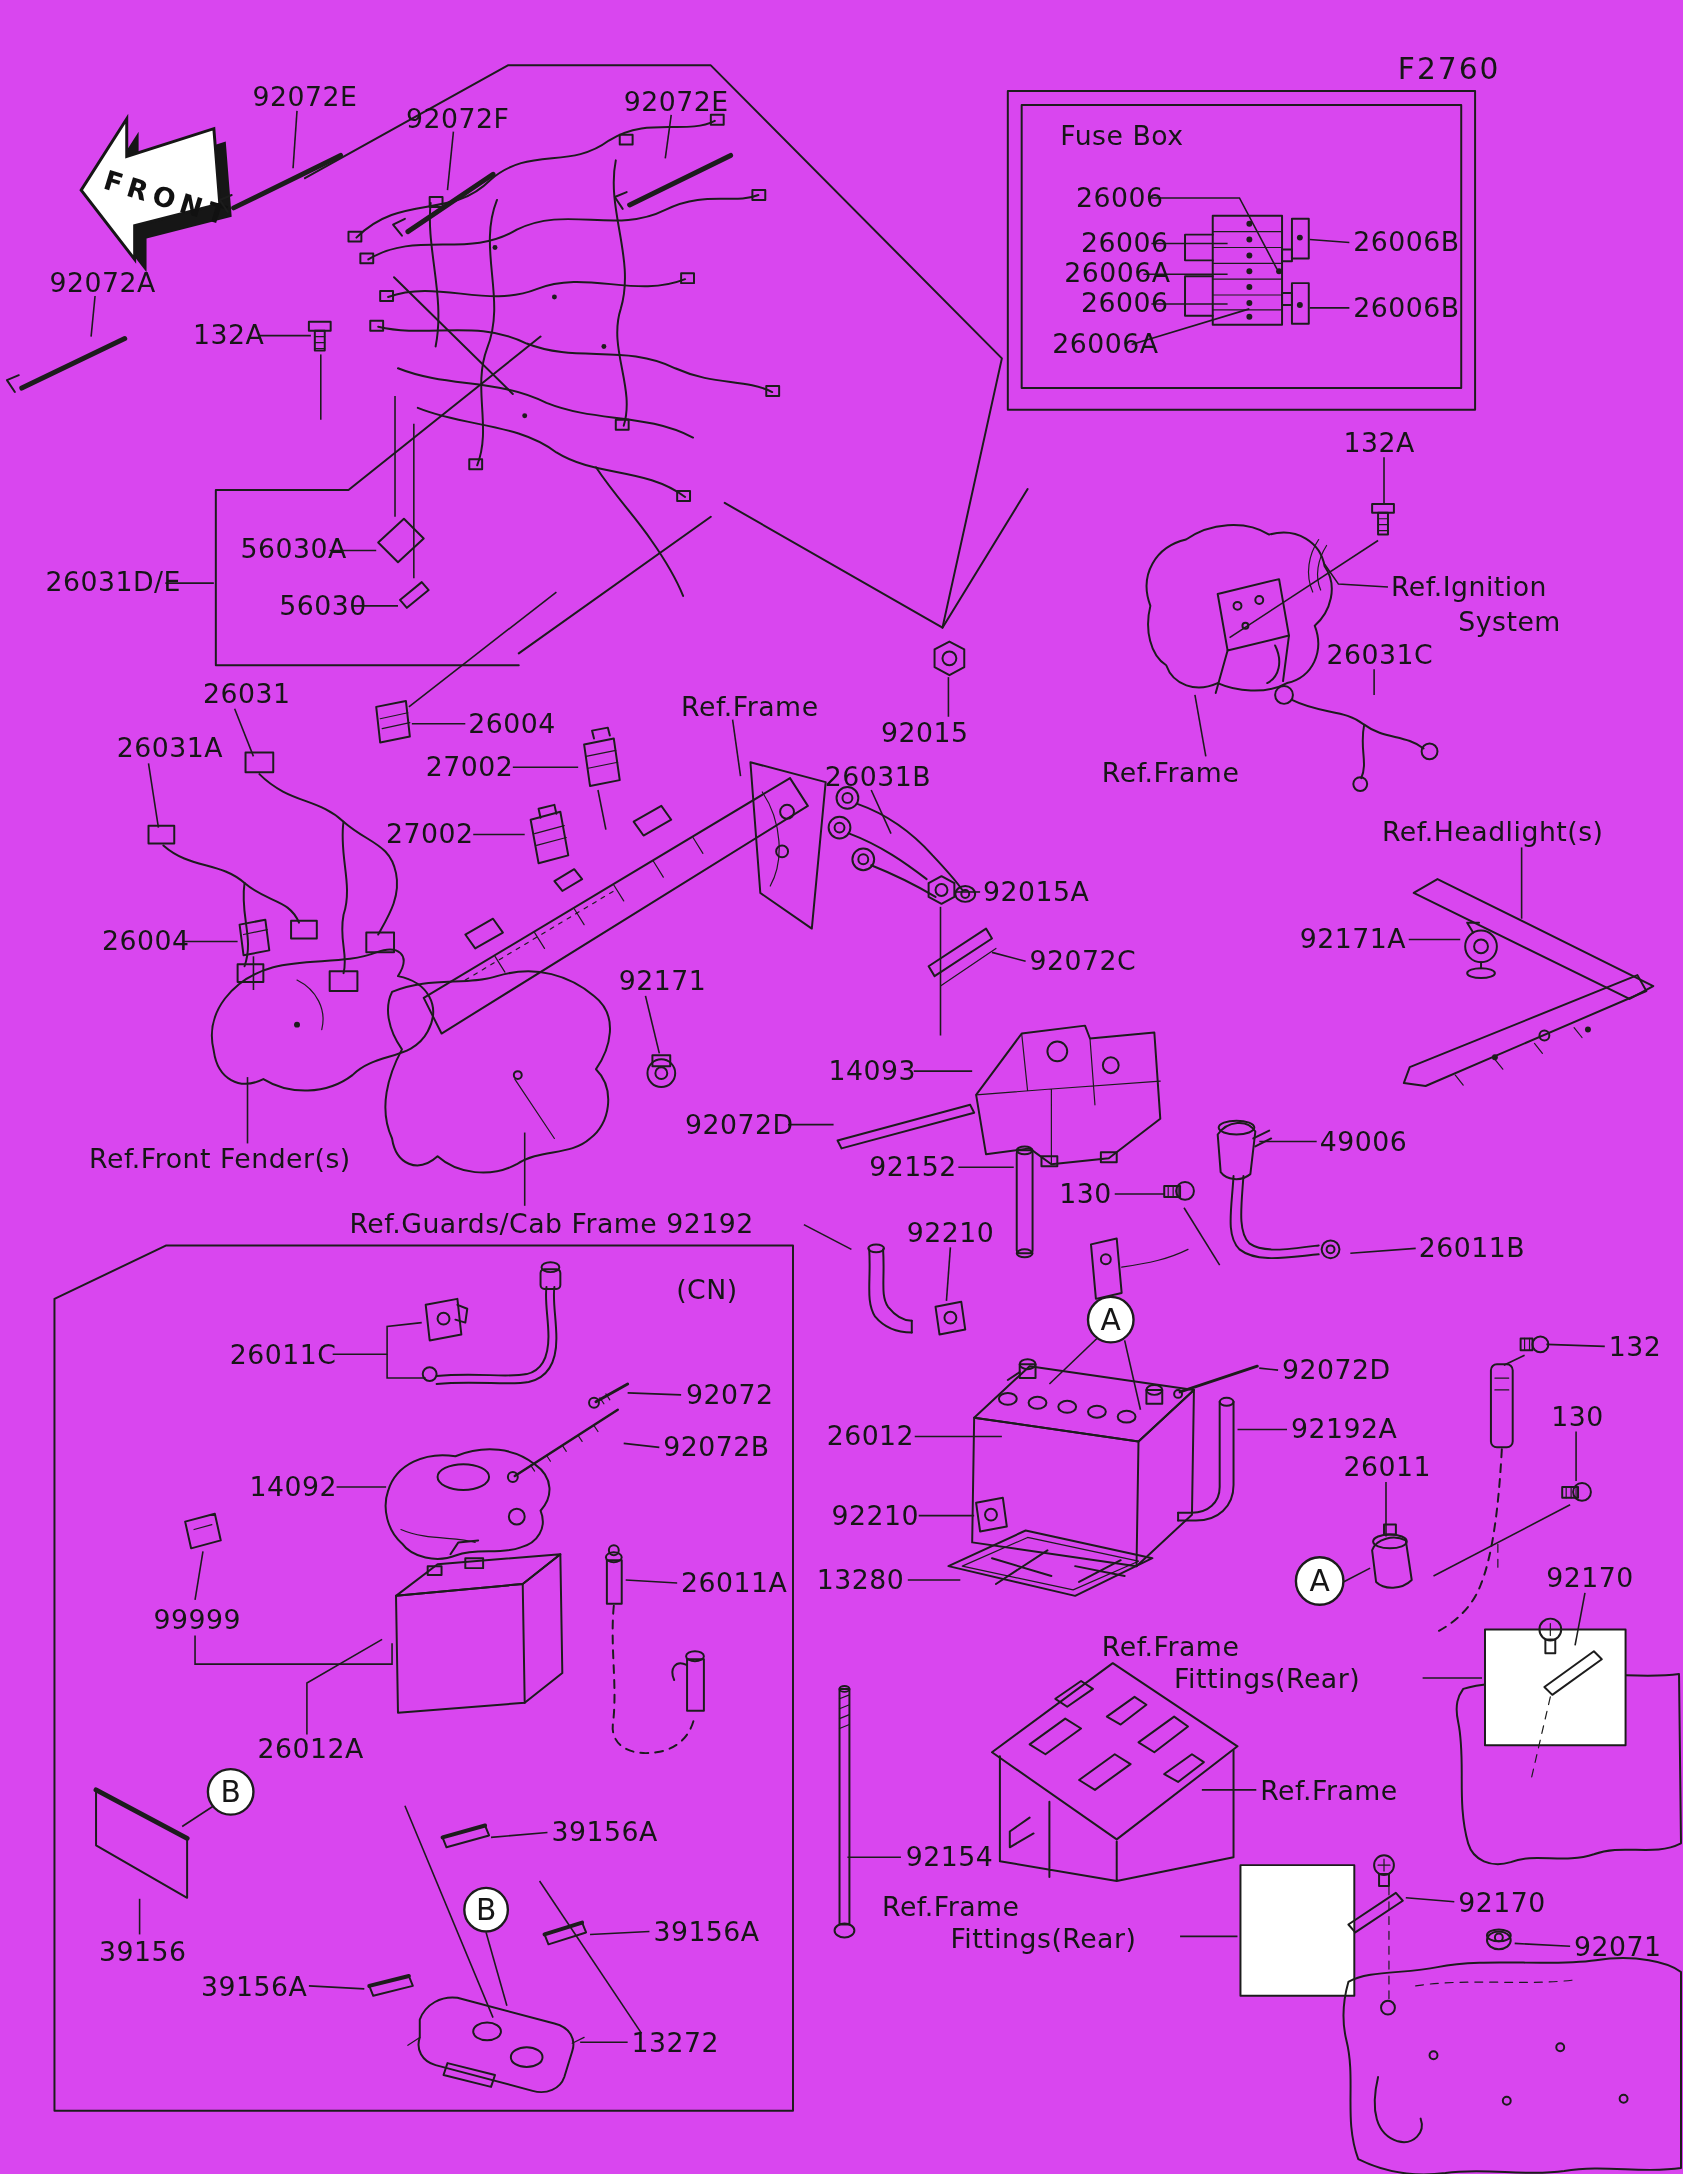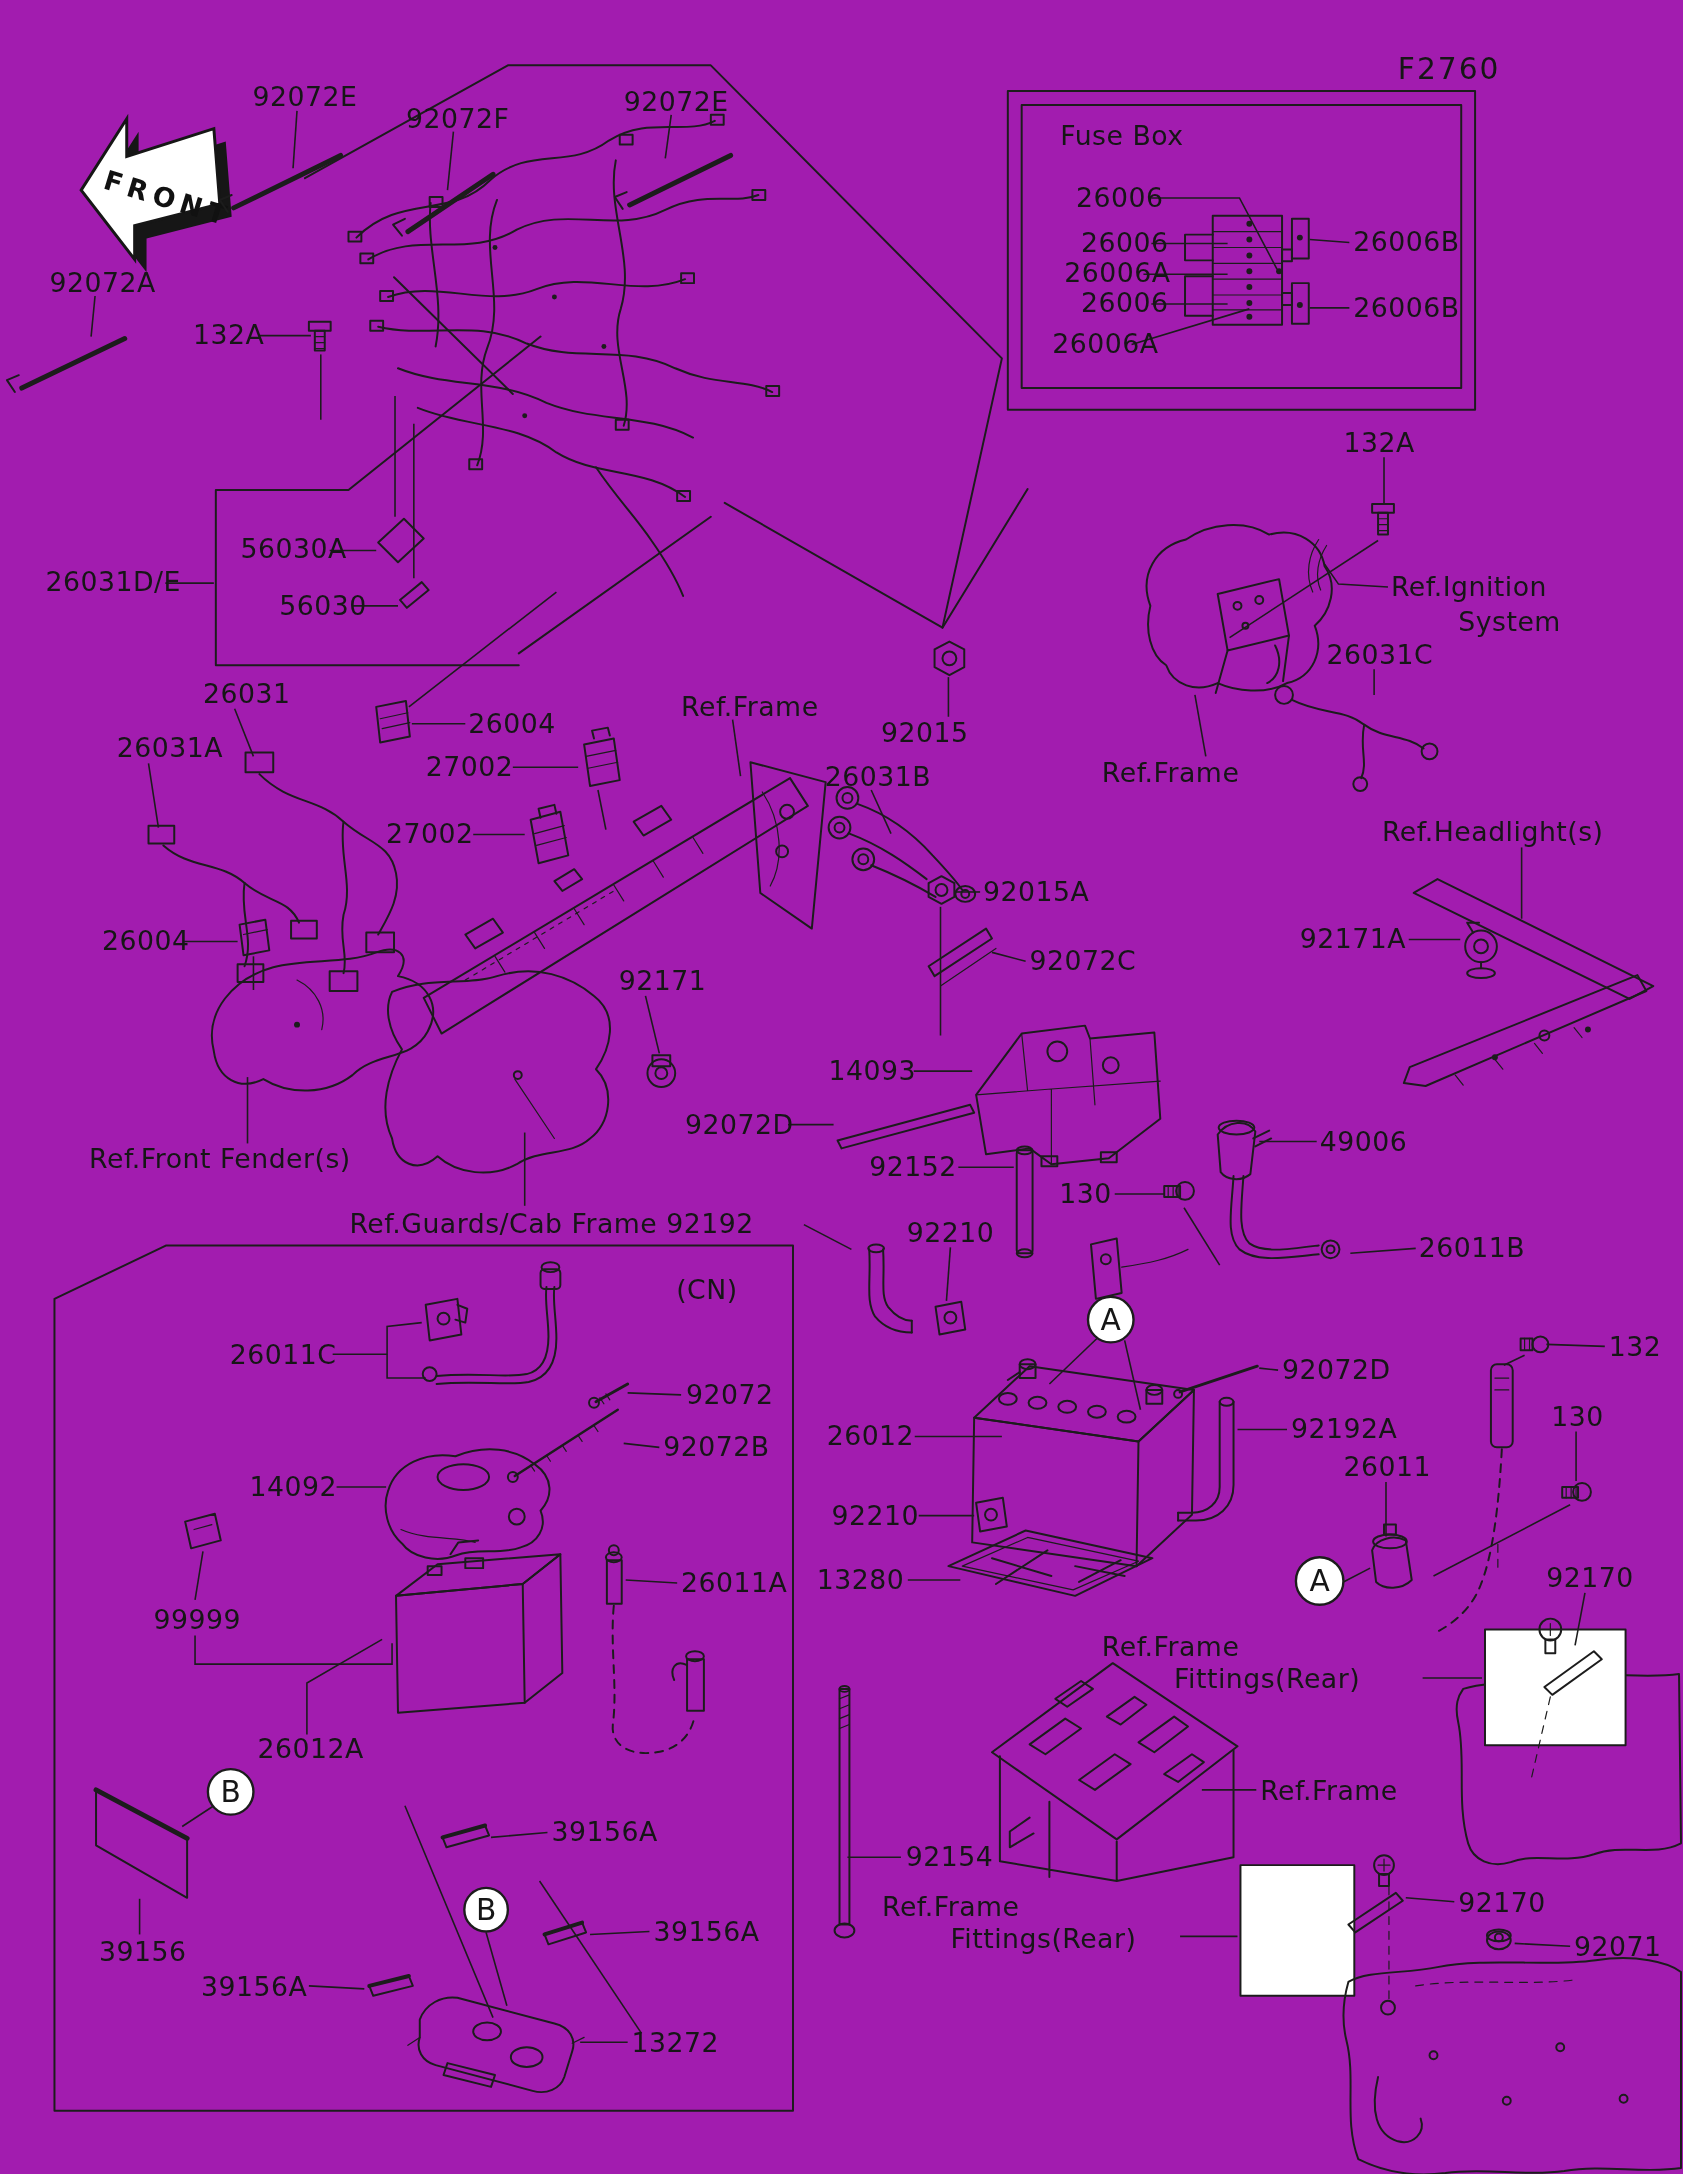--- a/index.html
+++ b/index.html
@@ -1,16 +1,16 @@
 <!DOCTYPE html>
 <html><head>
 <meta charset="utf-8">
 <style>
   html,body{margin:0;padding:0;background:#ffffff;}
-  #stage{width:1683px;height:2174px;position:relative;background:#a21caf;}
+  #stage{width:1683px;height:2174px;position:relative;background:#d946ef;}
   svg{display:block;}
   .lbl{font-family:"DejaVu Sans",sans-serif;font-size:27px;fill:#161616;letter-spacing:.5px;}
   .code{font-family:"DejaVu Sans",sans-serif;font-size:30px;fill:#161616;letter-spacing:2px;}
   .front-text{font-family:"DejaVu Sans",sans-serif;font-size:27px;font-weight:700;fill:#111;letter-spacing:6px;}
   .leader{fill:none;stroke:#1c1c1c;stroke-width:1.6;}
   .callout-circle{fill:#ffffff;stroke:#1c1c1c;stroke-width:2.4;}
   .callout-letter{font-family:"DejaVu Sans",sans-serif;font-size:30px;fill:#161616;text-anchor:middle;}
   .part{stroke:#1c1c1c;fill:none;stroke-width:2;stroke-linecap:round;stroke-linejoin:round;}
   .partfill{stroke:#1c1c1c;fill:#ffffff;stroke-width:2;stroke-linejoin:round;}
   .thin{stroke-width:1.2;}

